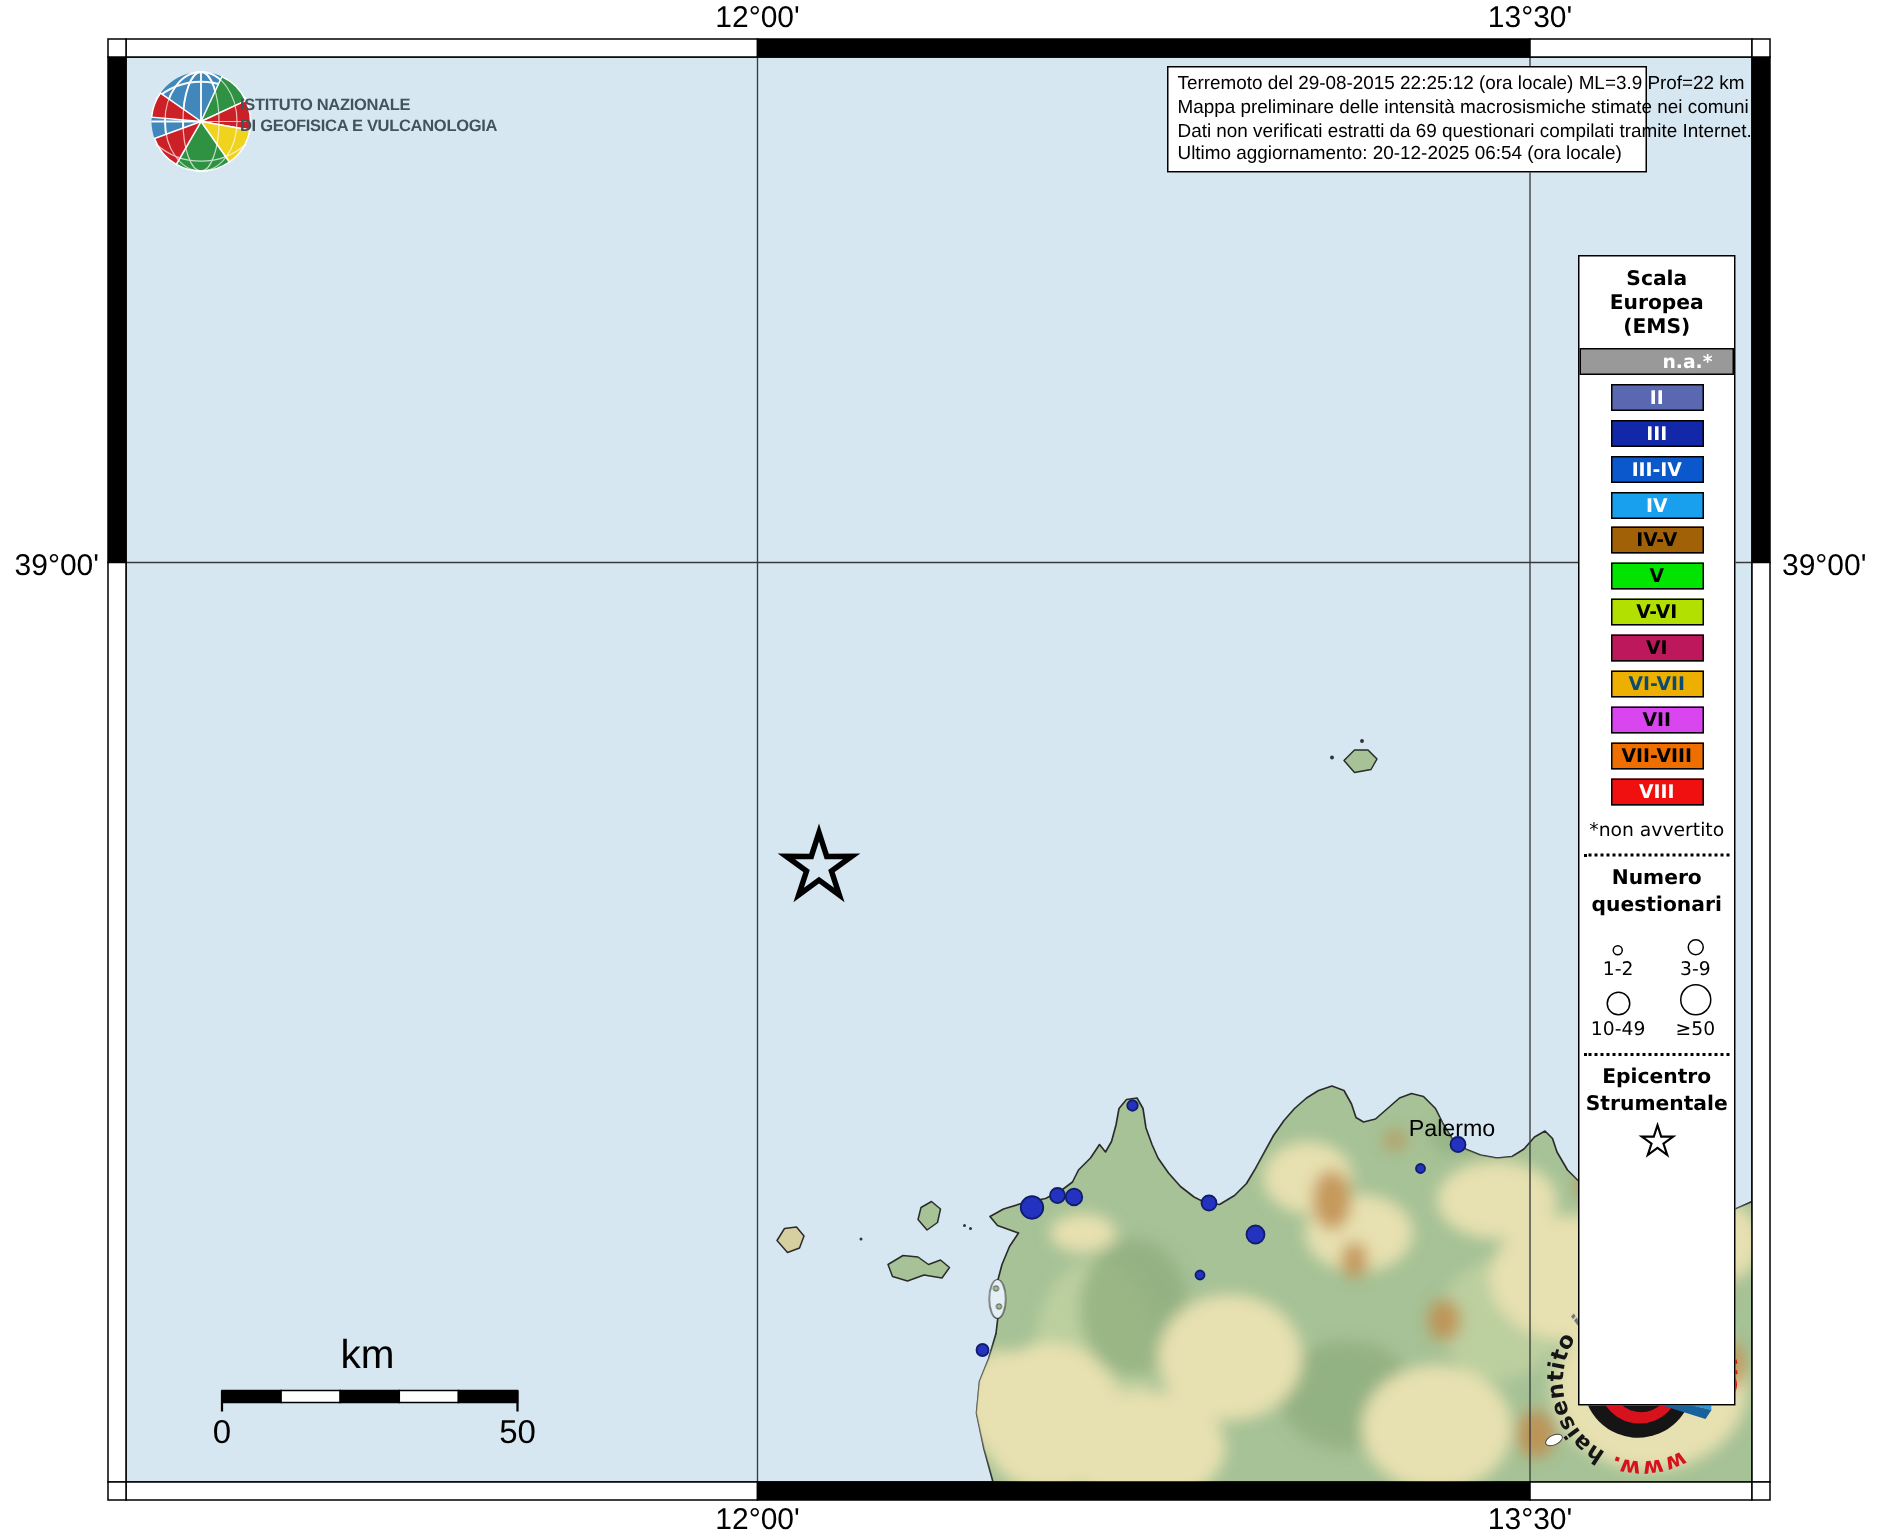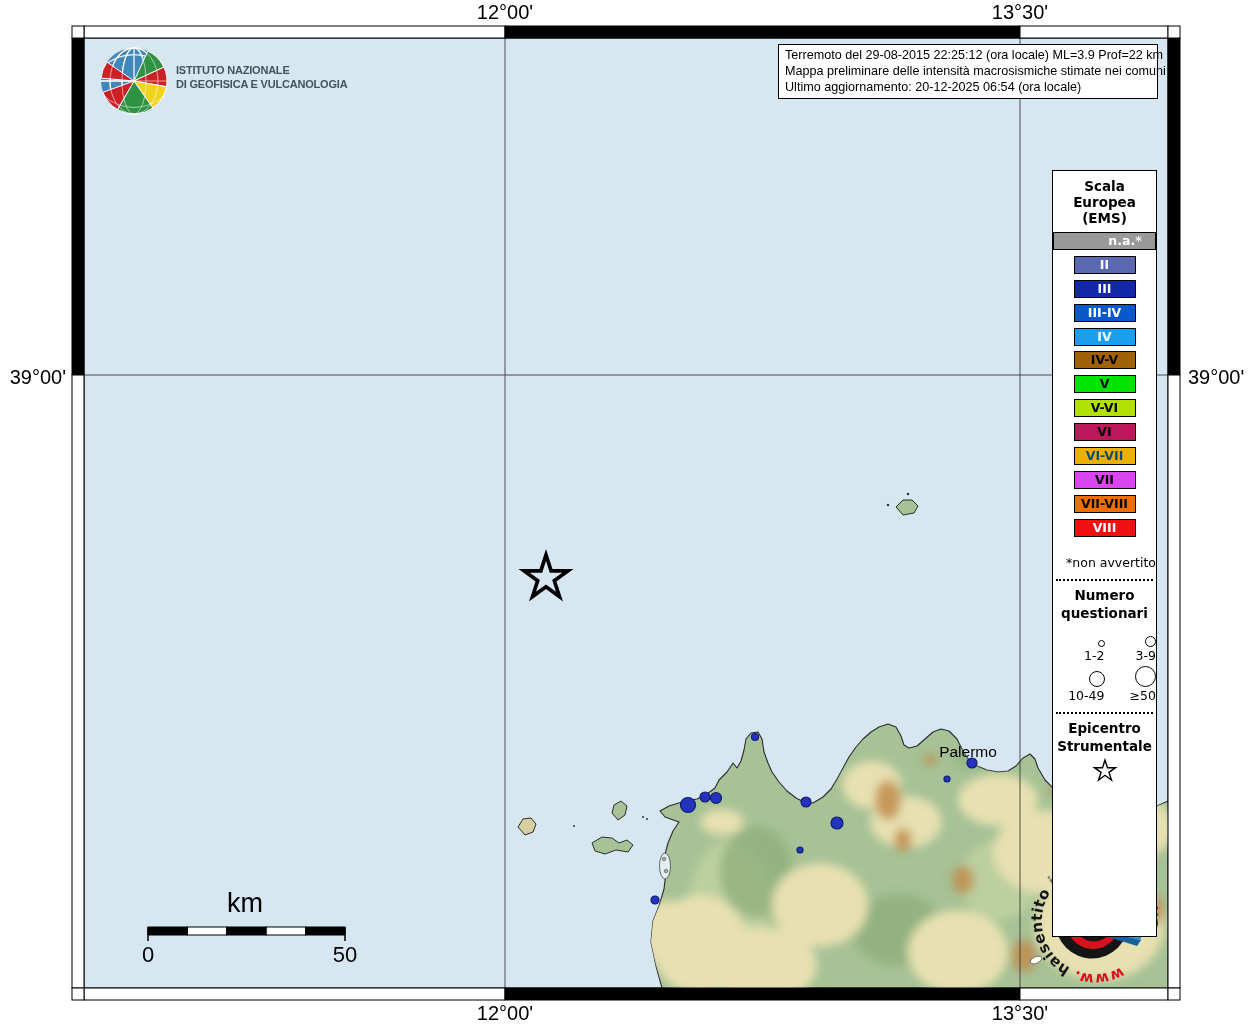--- a/index.html
+++ b/index.html
@@ -2,38 +2,38 @@
 <html><head>
 <meta charset="utf-8">
 <style>
   html,body{margin:0;padding:0;}
   body{width:1254px;height:1024px;position:relative;background:#ffffff;
        font-family:"Liberation Sans",sans-serif;overflow:hidden;}
   #map-svg{position:absolute;left:0;top:0;}
 
   .axis-label{position:absolute;font-size:20px;color:#000;line-height:22px;white-space:nowrap;}
 
-  #logo-text{position:absolute;left:176px;top:64px;color:#44525d;font-weight:bold;
+  #logo-text{position:absolute;left:160px;top:64px;color:#44525d;font-weight:bold;
              font-size:11px;line-height:13.5px;letter-spacing:-0.2px;}
 
-  #info-box{position:absolute;left:778px;top:44px;width:380px;box-sizing:border-box;
+  #info-box{position:absolute;left:778px;top:44px;width:320px;box-sizing:border-box;
             background:#ffffff;border:1px solid #000;padding:3px 6px;}
   .info-line{font-size:12.6px;line-height:15.8px;color:#000;white-space:nowrap;}
 
   #legend{position:absolute;left:1052px;top:170px;width:105px;height:767px;box-sizing:border-box;
           background:#ffffff;border:1px solid #000;font-family:"DejaVu Sans",sans-serif;}
   .lg-title{margin-top:7px;font-weight:bold;font-size:13.5px;line-height:16px;text-align:center;color:#000;}
   #legend-items{margin-top:6px;display:flex;flex-direction:column;align-items:center;}
   .lg-item{width:60px;height:16px;border:1px solid #000;margin-bottom:5.9px;
            font-size:12.5px;font-weight:bold;line-height:16px;text-align:center;}
-  .lg-foot{font-size:12.5px;text-align:right;margin-top:12px;color:#000;}
+  .lg-foot{font-size:12.5px;text-align:center;margin-top:2px;color:#000;}
   .lg-divider{border-top:2px dotted #000;margin:9px 3px 0 3px;height:0;}
   .lg-subtitle{margin-top:5px;text-align:center;font-weight:bold;font-size:13.5px;line-height:18px;color:#000;}
   #quest-grid{display:grid;grid-template-columns:1fr 1fr;margin-top:2px;row-gap:1px;}
-  .q-cell{display:flex;flex-direction:column;align-items:flex-end;}
+  .q-cell{display:flex;flex-direction:column;align-items:center;}
   .q-circle-wrap{height:23px;display:flex;align-items:flex-end;justify-content:center;}
   .q-circle{border:1.5px solid #000;border-radius:50%;background:#fff;box-sizing:border-box;}
   .q-label{font-size:12.5px;margin-top:1px;color:#000;}
   .lg-star{text-align:center;margin-top:2px;}
 
   #scale-km{position:absolute;left:185px;top:888px;width:120px;text-align:center;
             font-size:27px;color:#000;}
   .scale-num{position:absolute;top:942px;font-size:22px;color:#000;width:60px;text-align:center;}
 </style>
 </head>
@@ -213,20 +213,21 @@
     <div class="axis-label" style="left: 960px; top: 1px; width: 120px; text-align: center;">13°30'</div>
     <div class="axis-label" style="left: 445px; top: 1002px; width: 120px; text-align: center;">12°00'</div>
     <div class="axis-label" style="left: 960px; top: 1002px; width: 120px; text-align: center;">13°30'</div>
     <div class="axis-label" style="left: 0px; top: 366px; width: 66px; text-align: right;">39°00'</div>
     <div class="axis-label" style="left: 1188px; top: 366px; width: 66px; text-align: left;">39°00'</div>
   </div>
 
 <div id="info-box">
     <div class="info-line">Terremoto del 29-08-2015 22:25:12 (ora locale) ML=3.9 Prof=22 km</div>
     <div class="info-line">Mappa preliminare delle intensità macrosismiche stimate nei comuni</div>
+    <div class="info-line">Dati non verificati estratti da 69 questionari compilati tramite Internet.</div>
     <div class="info-line">Ultimo aggiornamento: 20-12-2025 06:54 (ora locale)</div>
   </div>
 
 <div id="legend">
   <div class="lg-title">
     <div>Scala</div>
     <div>Europea</div>
     <div>(EMS)</div>
   </div>
   <div id="legend-items">

